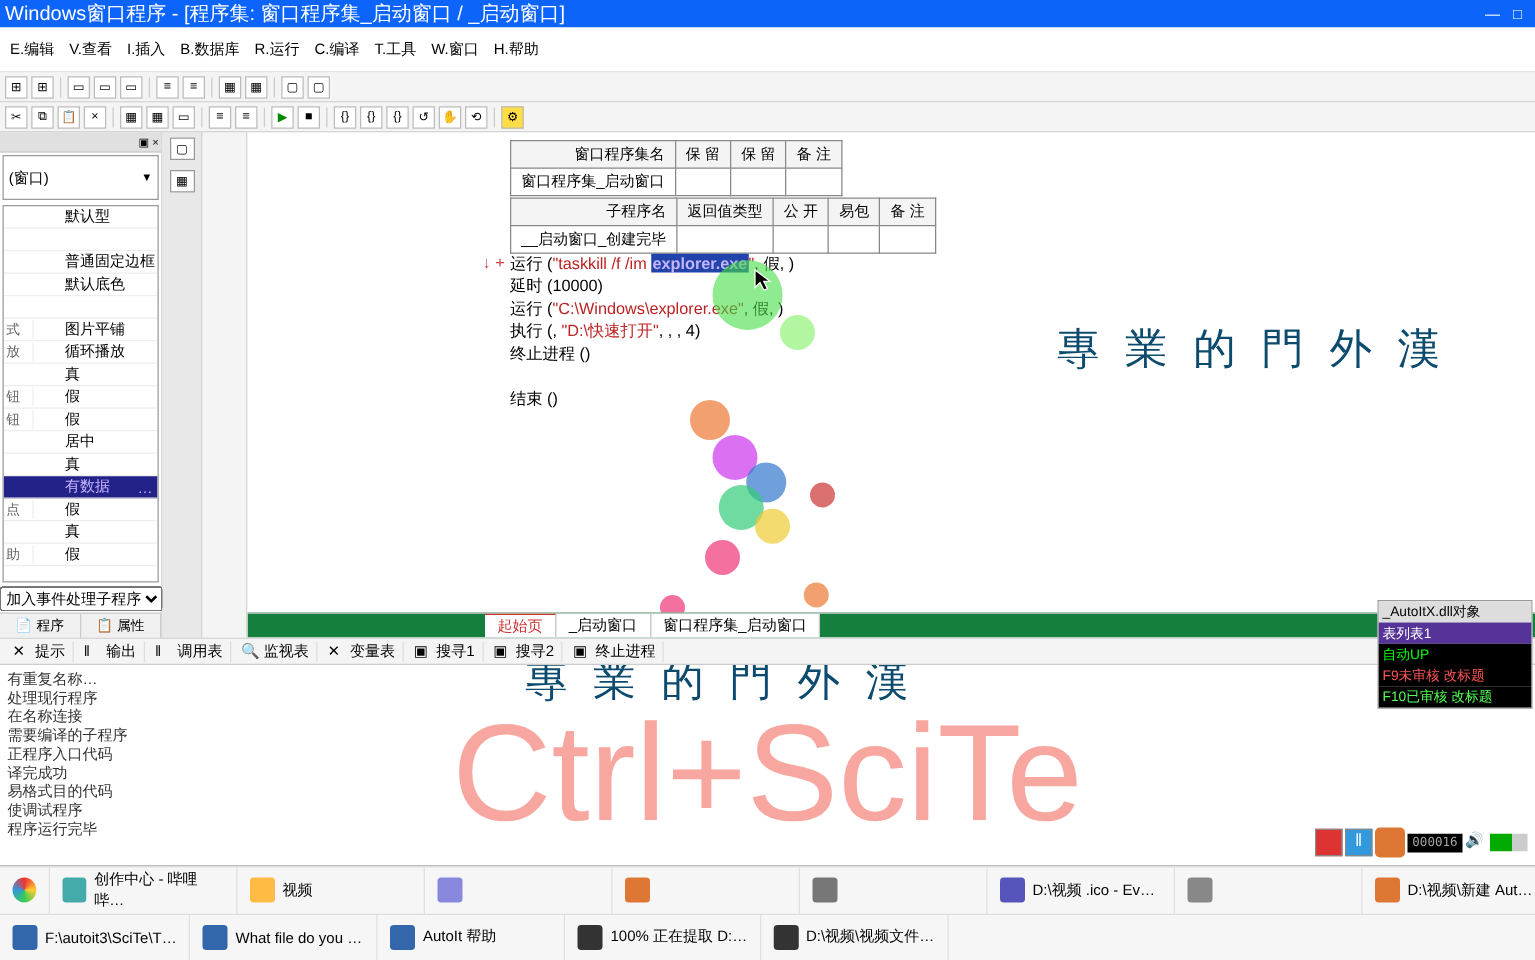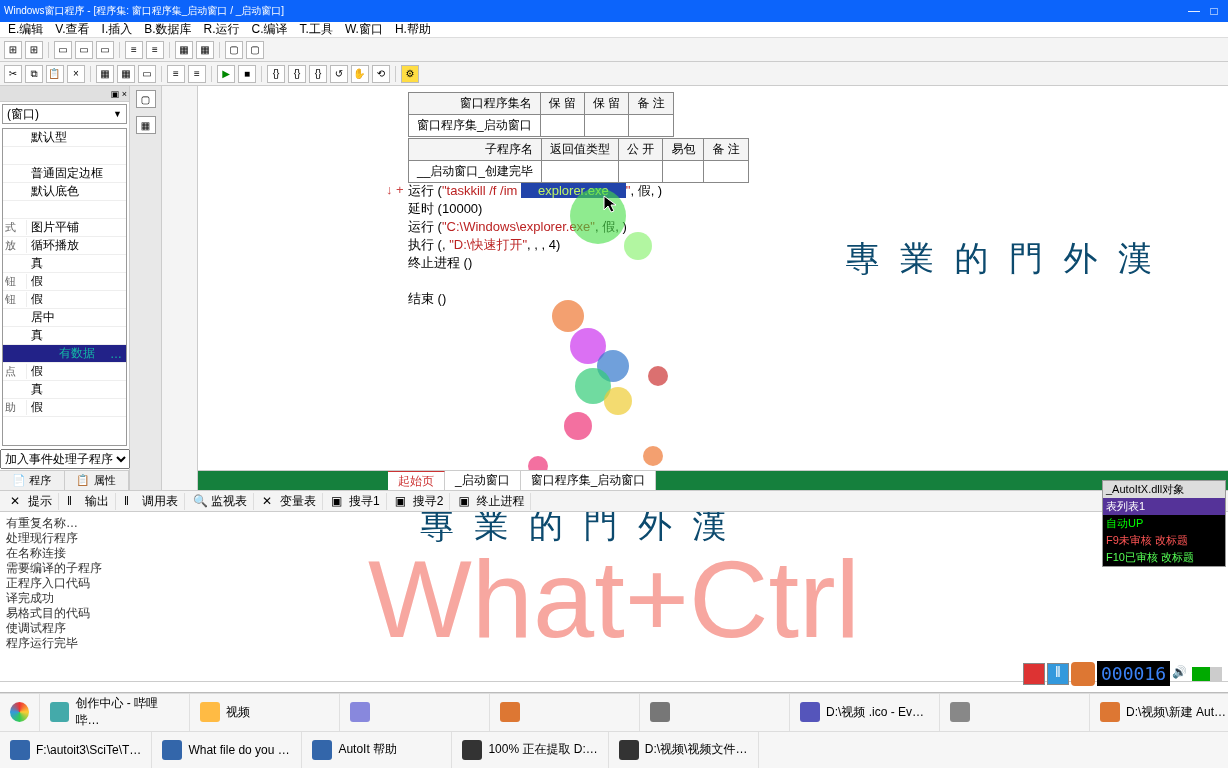--- a/index.html
+++ b/index.html
@@ -1,68 +1,68 @@
 <!DOCTYPE html>
 <html><head>
 <meta charset="utf-8">
 <style>
 * { margin: 0; padding: 0; box-sizing: border-box; font-family: "Microsoft YaHei", SimSun, sans-serif; }
 body { width: 1228px; height: 768px; overflow: hidden; background: #fff; font-size: 12px; position: relative; }
 .titlebar { height: 22px; background: #0c64fb; color: #fff; display: flex; align-items: center; padding: 0 4px; }
-.titlebar .title { flex: 1; font-size: 10px; }
+.titlebar .title { flex: 1; font-size: 16px; }
 .titlebar .winbtn { width: 20px; text-align: center; cursor: pointer; }
-.menubar { height: 16px; background: #fff; border-bottom: 1px solid #ddd; display: flex; align-items: center; padding: 0 4px; gap: 4px; }
+.menubar { height: 36px; background: #fff; border-bottom: 1px solid #ddd; display: flex; align-items: center; padding: 0 4px; gap: 4px; }
 .menubar span { cursor: pointer; padding: 0 4px; }
 .toolbar { height: 24px; background: #f4f4f4; border-bottom: 1px solid #ccc; display: flex; align-items: center; gap: 3px; padding: 0 4px; }
 .toolbar .btn { width: 18px; height: 18px; border: 1px solid #bbb; background: #fff; display: flex; align-items: center; justify-content: center; cursor: pointer; font-size: 10px; }
 .toolbar .sep { width: 1px; height: 16px; background: #ccc; margin: 0 2px; }
 .mainrow { display: flex; height: 404px; }
 .leftcol { width: 32px; background: #e8e8e8; border-right: 1px solid #ccc; display: flex; flex-direction: column; align-items: center; gap: 8px; padding-top: 4px; }
 .leftcol .ic { width: 20px; height: 18px; border: 1px solid #999; background: #fff; cursor: pointer; font-size:10px; display:flex; align-items:center; justify-content:center;}
 .proppanel { width: 130px; border-right: 1px solid #ccc; display: flex; flex-direction: column; }
 .proppanel .hdr { height: 16px; background: #e0e0e0; border-bottom: 1px solid #ccc; font-size: 11px; display:flex; align-items:center; justify-content:space-between; padding:0 2px;}
-.proppanel .combo { height: 20px; border: 1px solid #999; margin: 2px; display: flex; align-items: center; padding: 0 4px; background: #fff; cursor: pointer; }
+.proppanel .combo { height: 36px; border: 1px solid #999; margin: 2px; display: flex; align-items: center; padding: 0 4px; background: #fff; cursor: pointer; }
 .proppanel .combo::after { content: "▼"; margin-left: auto; font-size: 9px; }
 .proppanel .list { flex: 1; overflow-y: auto; border: 1px solid #999; margin: 2px; background: #fff; }
 .proppanel .list .row { height: 18px; display: flex; align-items: center; border-bottom: 1px solid #eee; }
 .proppanel .list .row .lbl { width: 24px; font-size: 11px; color: #666; padding-left: 2px; border-right: 1px solid #eee; }
-.proppanel .list .row .val { flex: 1; padding-left: 4px; font-size: 12px; }
-.proppanel .list .row.sel { background: #228; color: #14b8a6; padding-left: 28px; }
+.proppanel .list .row .val { flex: 1; padding-left: 4px; font-size: 12px; margin-left: 21px; }
+.proppanel .list .row.sel { background: #228; color: #c4b5fd; }
 .proppanel .list .row .ell { margin-left:auto; padding:0 4px; cursor:pointer;}
 .proppanel .ft { height: 22px; display: flex; align-items: center; }
 .proppanel .ft select { flex: 1; height: 20px; font-size: 12px; }
 .proppanel .bar { height: 20px; background: #f0f0f0; border-top: 1px solid #ccc; display: flex; }
 .proppanel .bar .tab { flex: 1; text-align: center; padding: 2px 0; border-right: 1px solid #ccc; cursor: pointer; font-size:11px;}
 .midcol { width:36px; border-right:1px solid #ccc; background:#f4f4f4; }
 .editor { flex: 1; position: relative; background: #fff; overflow: hidden; }
 .tbl { position: absolute; border-collapse: collapse; }
 .tbl td, .tbl th { border: 1px solid #888; padding: 2px 8px; font-size: 12px; background: #fff; }
 .tbl th { background: #f4f4f4; font-weight: normal; text-align: right; }
 .code { position: absolute; left: 210px; top: 96px; font-family: SimSun, monospace; font-size: 13px; line-height: 18px; }
 .code .kw { color: #000; }
 .code .str { color: #b22; }
-.code .hl { background: #24a; color: #bef264; padding: 0 17px; }
+.code .hl { background: #24a; color: #c4b5fd; padding: 0 1px; font-weight: bold; }
 .gutter { position:absolute; left:188px; top:96px; font-size:13px; color:#c44; }
 .edtabs { position: absolute; bottom: 0; left: 0; right: 0; height: 20px; background: #15803d; border-top: 1px solid #ccc; display: flex; align-items: center; }
 .edtabs .tab { padding: 2px 10px; border-right: 1px solid #ccc; cursor: pointer; font-size: 12px; background: #fff; height:100%; display:flex; align-items:center;}
 .edtabs .tab.act { color: #c33; border-top: 1px solid #c33; }
 .lowtabs { height: 22px; background: #f4f4f4; border-top: 1px solid #ccc; border-bottom: 1px solid #ccc; display: flex; align-items: center; gap: 2px; padding: 0 4px; }
 .lowtabs .t { display: flex; align-items: center; gap: 4px; padding: 0 6px; cursor: pointer; border-right: 1px solid #ddd; }
 .lowtabs .t .ic { width: 14px; height: 14px; display:inline-block;}
 .output { height: 170px; background: #fff; border-bottom: 1px solid #ccc; padding: 4px 6px; font-size: 12px; line-height: 15px; color: #333; position:relative; overflow:hidden;}
 .bigtext { position: absolute; left: 50%; top: 50%; transform: translate(-50%, -40%); font-size: 110px; color: #f7a7a0; font-family: Arial; pointer-events: none; z-index: 0; font-weight:300;}
 .watermark { position:absolute; font-size:34px; color:#0c4a6e; pointer-events:none; font-family:"KaiTi",serif; letter-spacing:6px;}
 .tasks { position: absolute; bottom: 0; left: 0; right: 0; height: 76px; background: #f6f6f6; border-top: 1px solid #bbb; display: flex; flex-direction: column; }
 .tasks .trow { flex: 1; display: flex; align-items: center; border-top: 1px solid #ddd; }
 .tasks .item { display: flex; align-items: center; gap: 6px; padding: 0 10px; min-width: 150px; height: 100%; border-right: 1px solid #e0e0e0; cursor: pointer; }
 .tasks .item .ic { width: 20px; height: 20px; border-radius: 3px; display:flex; align-items:center; justify-content:center; font-size:11px; color:#fff;}
 .rightwidget { position:absolute; right:2px; top:480px; width:124px; background:#fff; border:1px solid #999; font-size:11px; z-index:5;}
 .rightwidget .r { padding:1px 3px; }
 .timerbox { position:absolute; right:6px; bottom:82px; display:flex; gap:2px; align-items:center; z-index:5;}
-.timerbox .blk { background:#000; color:#3b82f6; font-family:monospace; padding:2px 4px; font-size:18px; }
+.timerbox .blk { background:#000; color:#a3a3a3; font-family:monospace; padding:2px 4px; font-size:10px; }
 .timerbox .btn { width:22px; height:22px; border:1px solid #888; background:#eee; }
 svg.bubble { position:absolute; pointer-events:none; }
 </style>
 </head>
 <body>
 
 <div class="titlebar">
   <span class="title">Windows窗口程序 - [程序集: 窗口程序集_启动窗口 / _启动窗口]</span>
   <span class="winbtn">—</span>
   <span class="winbtn">□</span>
@@ -324,21 +324,21 @@
       <span>搜寻2</span>
     </div>
   <div class="t">
       <span class="ic">▣</span>
       <span>终止进程</span>
     </div>
 </div>
 
 <div class="output">
   <div class="watermark" style="left:420px; top:6px;">專 業 的 門 外 漢</div>
-  <div class="bigtext">What+Ctrl</div>
+  <div class="bigtext">Ctrl+SciTe</div>
   <div id="outlines" style="position:relative; z-index:1;">
       <div>有重复名称…</div>
       <div>处理现行程序</div>
       <div>在名称连接</div>
       <div>需要编译的子程序</div>
       <div></div>
       <div>正程序入口代码</div>
       <div>译完成功</div>
       <div>易格式目的代码</div>
       <div>使调试程序</div>

